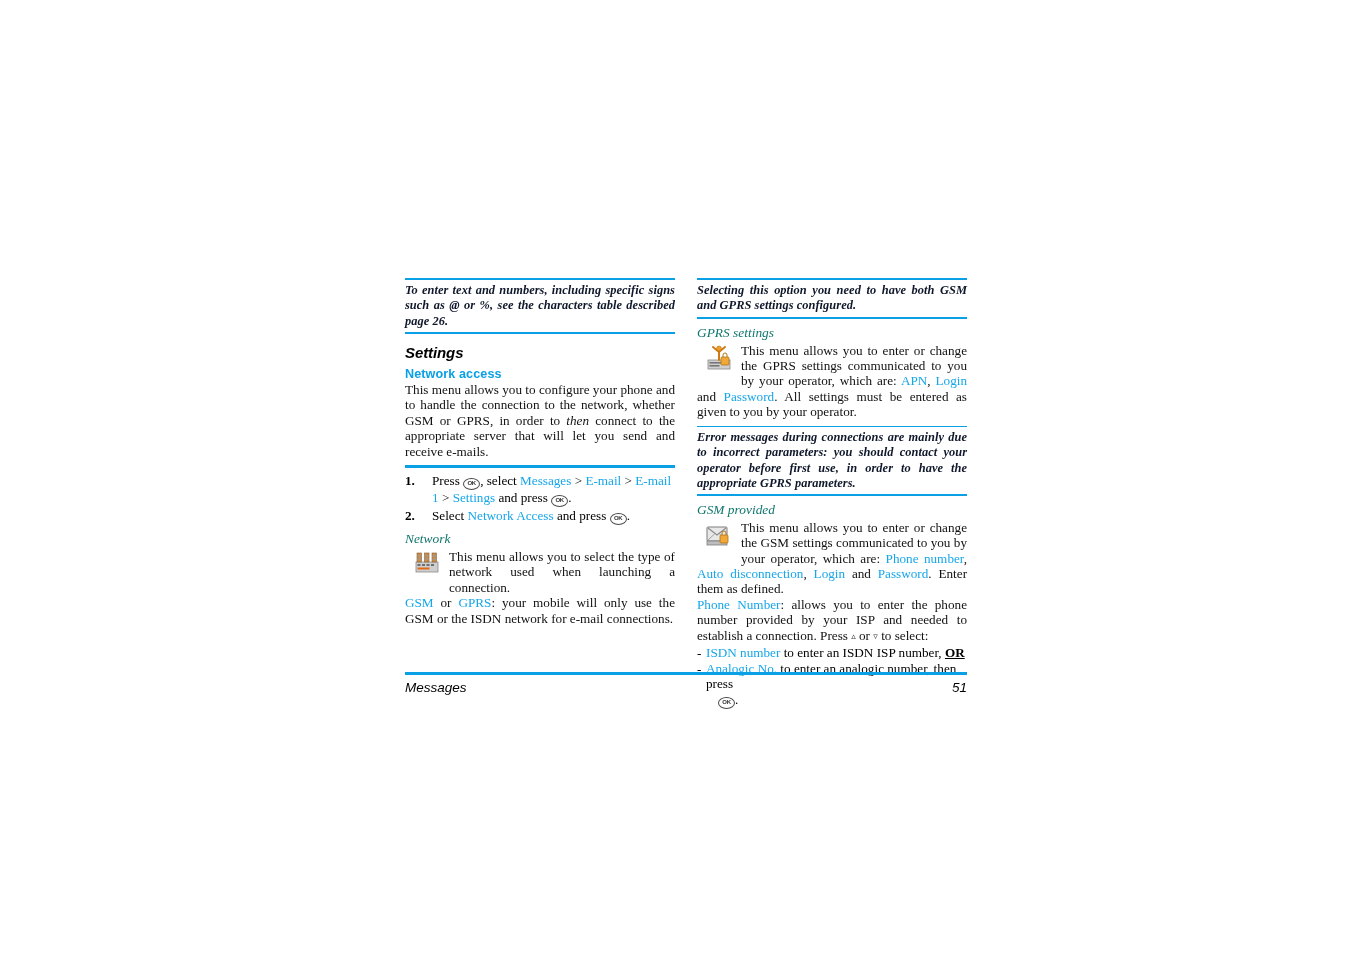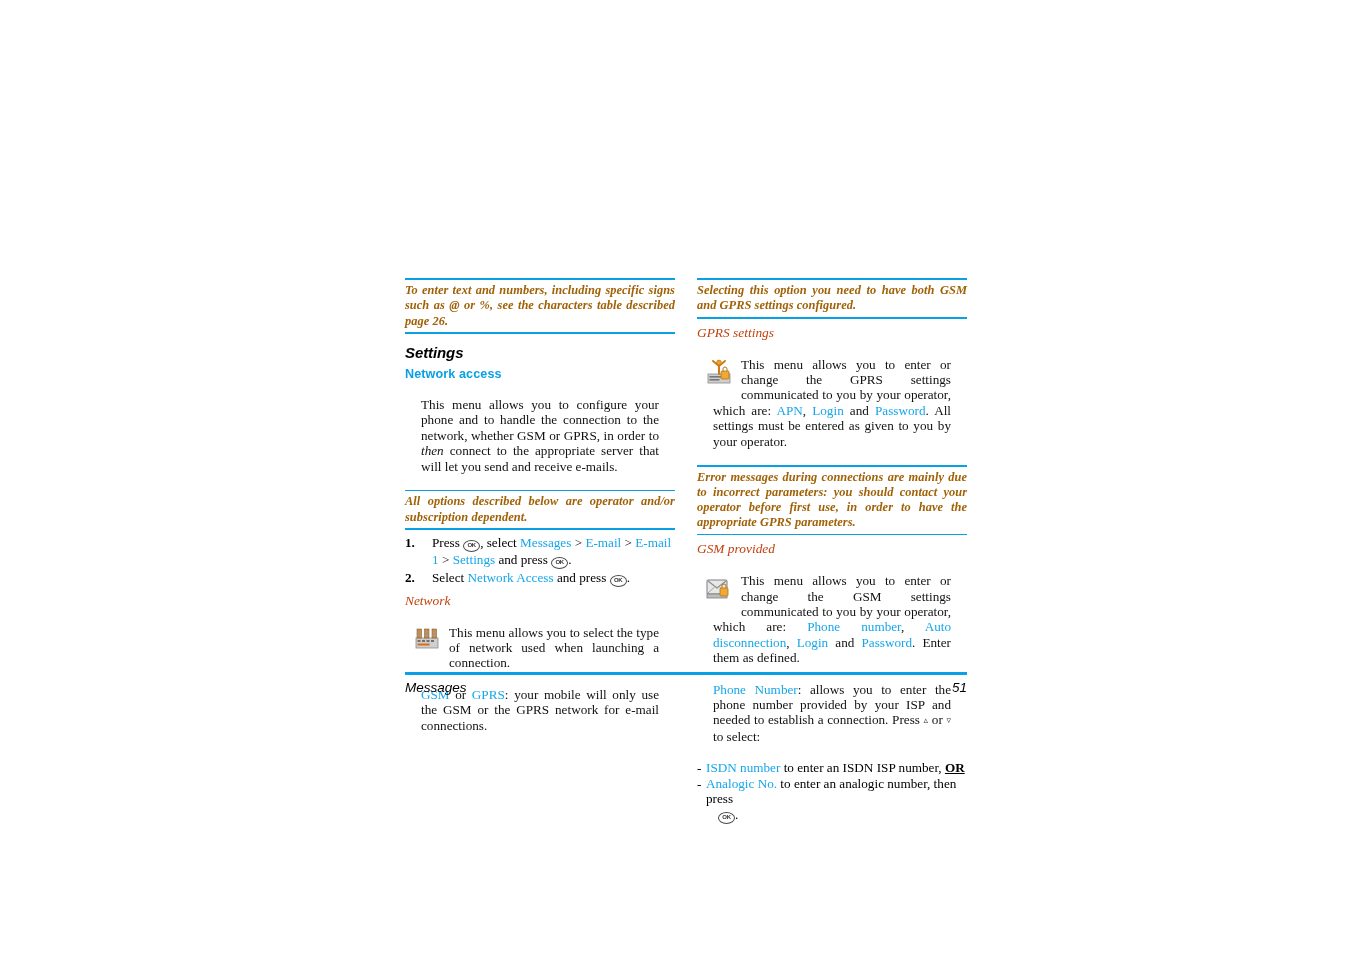--- a/index.html
+++ b/index.html
@@ -40,21 +40,21 @@
     width: 100%;
   }
   .rule-thin {
     height: 1.5px;
     background: #0aa0e6;
     width: 100%;
   }
 
   
   .note {
-    color: #a16207;
+    color: #0f172a;
     font-family: "Liberation Serif", serif;
     font-style: italic;
     font-weight: bold;
     font-size: 12.4px;
     line-height: 15.3px;
     text-align: justify;
     padding: 3px 0 3px 0;
     letter-spacing: 0.05px;
   }
 
@@ -74,30 +74,30 @@
     font-size: 12.6px;
     color: #0aa0e6;
     margin: 0 0 1px 0;
     letter-spacing: 0.1px;
   }
   h4.italic-head {
     font-family: "Liberation Serif", serif;
     font-style: italic;
     font-weight: normal;
     font-size: 13.4px;
-    color: #c2410c;
+    color: #0f766e;
     margin: 6px 0 2px 0;
   }
 
   
   p.body {
     font-family: "Liberation Serif", serif;
     font-size: 13.2px;
     line-height: 15.4px;
-    margin: 16px;
+    margin: 0;
     text-align: justify;
     color: #111;
   }
 
   .lnk {
     color: #16a6ea;
   }
   .ital { font-style: italic; }
   .ul { text-decoration: underline; font-weight: bold; }
 
@@ -168,21 +168,21 @@
     position: relative;
     min-height: 36px;
   }
   .iconpara .icon {
     float: left;
     width: 44px;
     height: 34px;
     margin-right: 0px;
   }
   .iconpara p {
-    margin: 16px;
+    margin: 0;
   }
 
   .icon svg { display: block; }
 
   
   .footer {
     position: absolute;
     left: 405px;
     top: 672px;
     width: 562px;
@@ -220,21 +220,20 @@
       <div class="note">To enter text and numbers, including specific signs such as @ or %, see the characters table described page 26.</div>
       <div class="rule"></div>
 
       <h2 class="settings-head">Settings</h2>
 
       <h3 class="sub-blue">Network access</h3>
 
       <p class="body"><span>This menu allows you to configure your phone and to handle the connection to the network, whether GSM or GPRS, in order to </span><span class="ital">then</span><span> connect to the appropriate server that will let you send and receive e-mails.</span></p>
 
       <div class="rule-thin" style="margin-top:6px"></div>
-      <div class="note">All options described below are operator and/or subscription dependent.</div>
       <div class="rule-thin"></div>
 
       <ol class="steps">
         <li>
           <span class="num">1.</span><span>Press</span>
           <span class="okkey">OK</span><span>, select</span>
           <span class="lnk">Messages</span>
           <span>&gt;</span>
           <span class="lnk">E-mail</span>
           <span>&gt;</span>
@@ -276,21 +275,21 @@
                 <rect x="1" y="5.5" width="4.5" height="1"></rect>
                 <rect x="8.5" y="5.5" width="4.5" height="1"></rect>
                 <rect x="16" y="5.5" width="4.5" height="1"></rect>
               </g>
             </g>
           </svg>
         </div>
         <p class="body">This menu allows you to select the type of network used when launching a connection.</p>
       </div>
 
-      <p class="body" style="clear:both"><span class="lnk">GSM</span><span> or </span><span class="lnk">GPRS</span><span>: your mobile will only use the GSM or the GPRS network for e-mail connections.</span></p>
+      <p class="body" style="clear:both"><span class="lnk">GSM</span><span> or </span><span class="lnk">GPRS</span><span>: your mobile will only use the GSM or the ISDN network for e-mail connections.</span></p>
 
 
     </div>
 
     <div class="col">
 
       <div class="rule"></div>
       <div class="note">Selecting this option you need to have both GSM and GPRS settings configured.</div>
       <div class="rule"></div>
 

